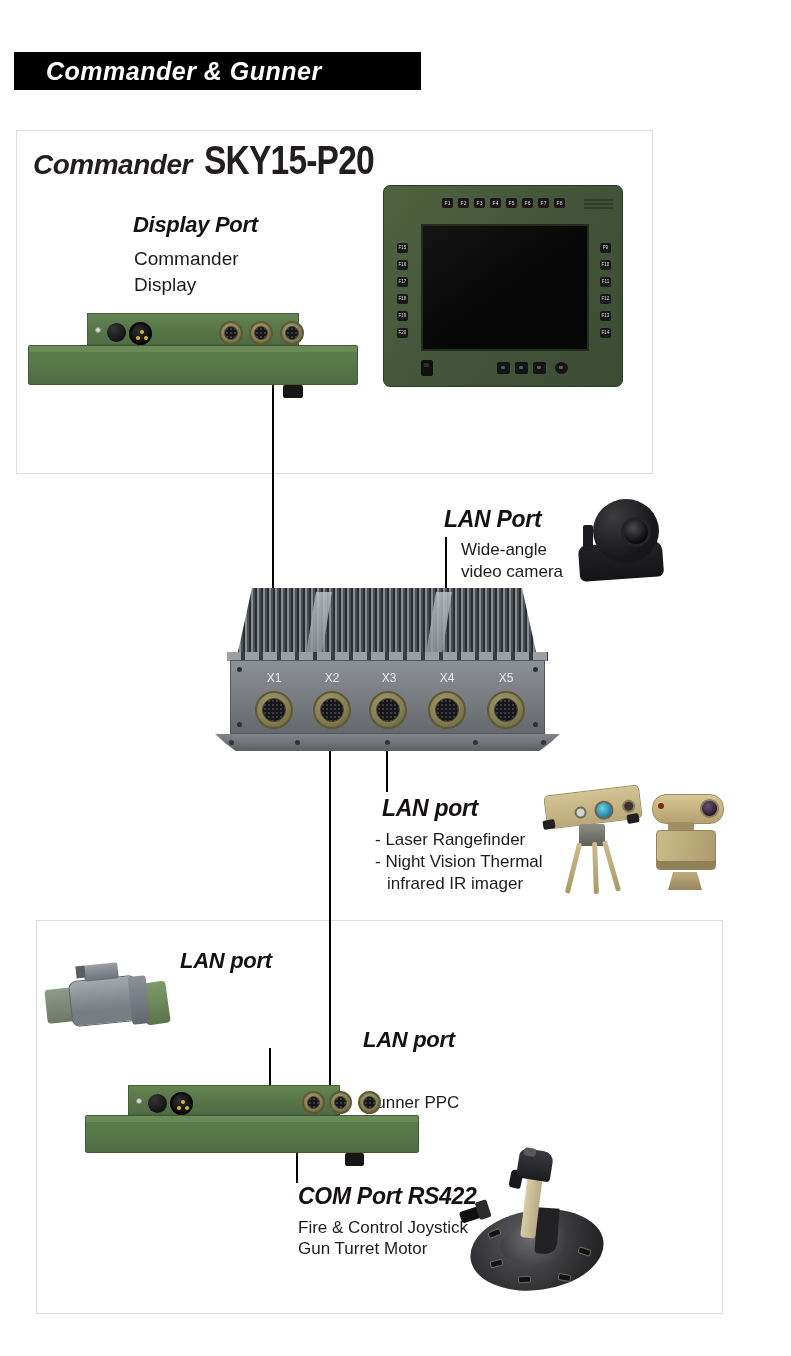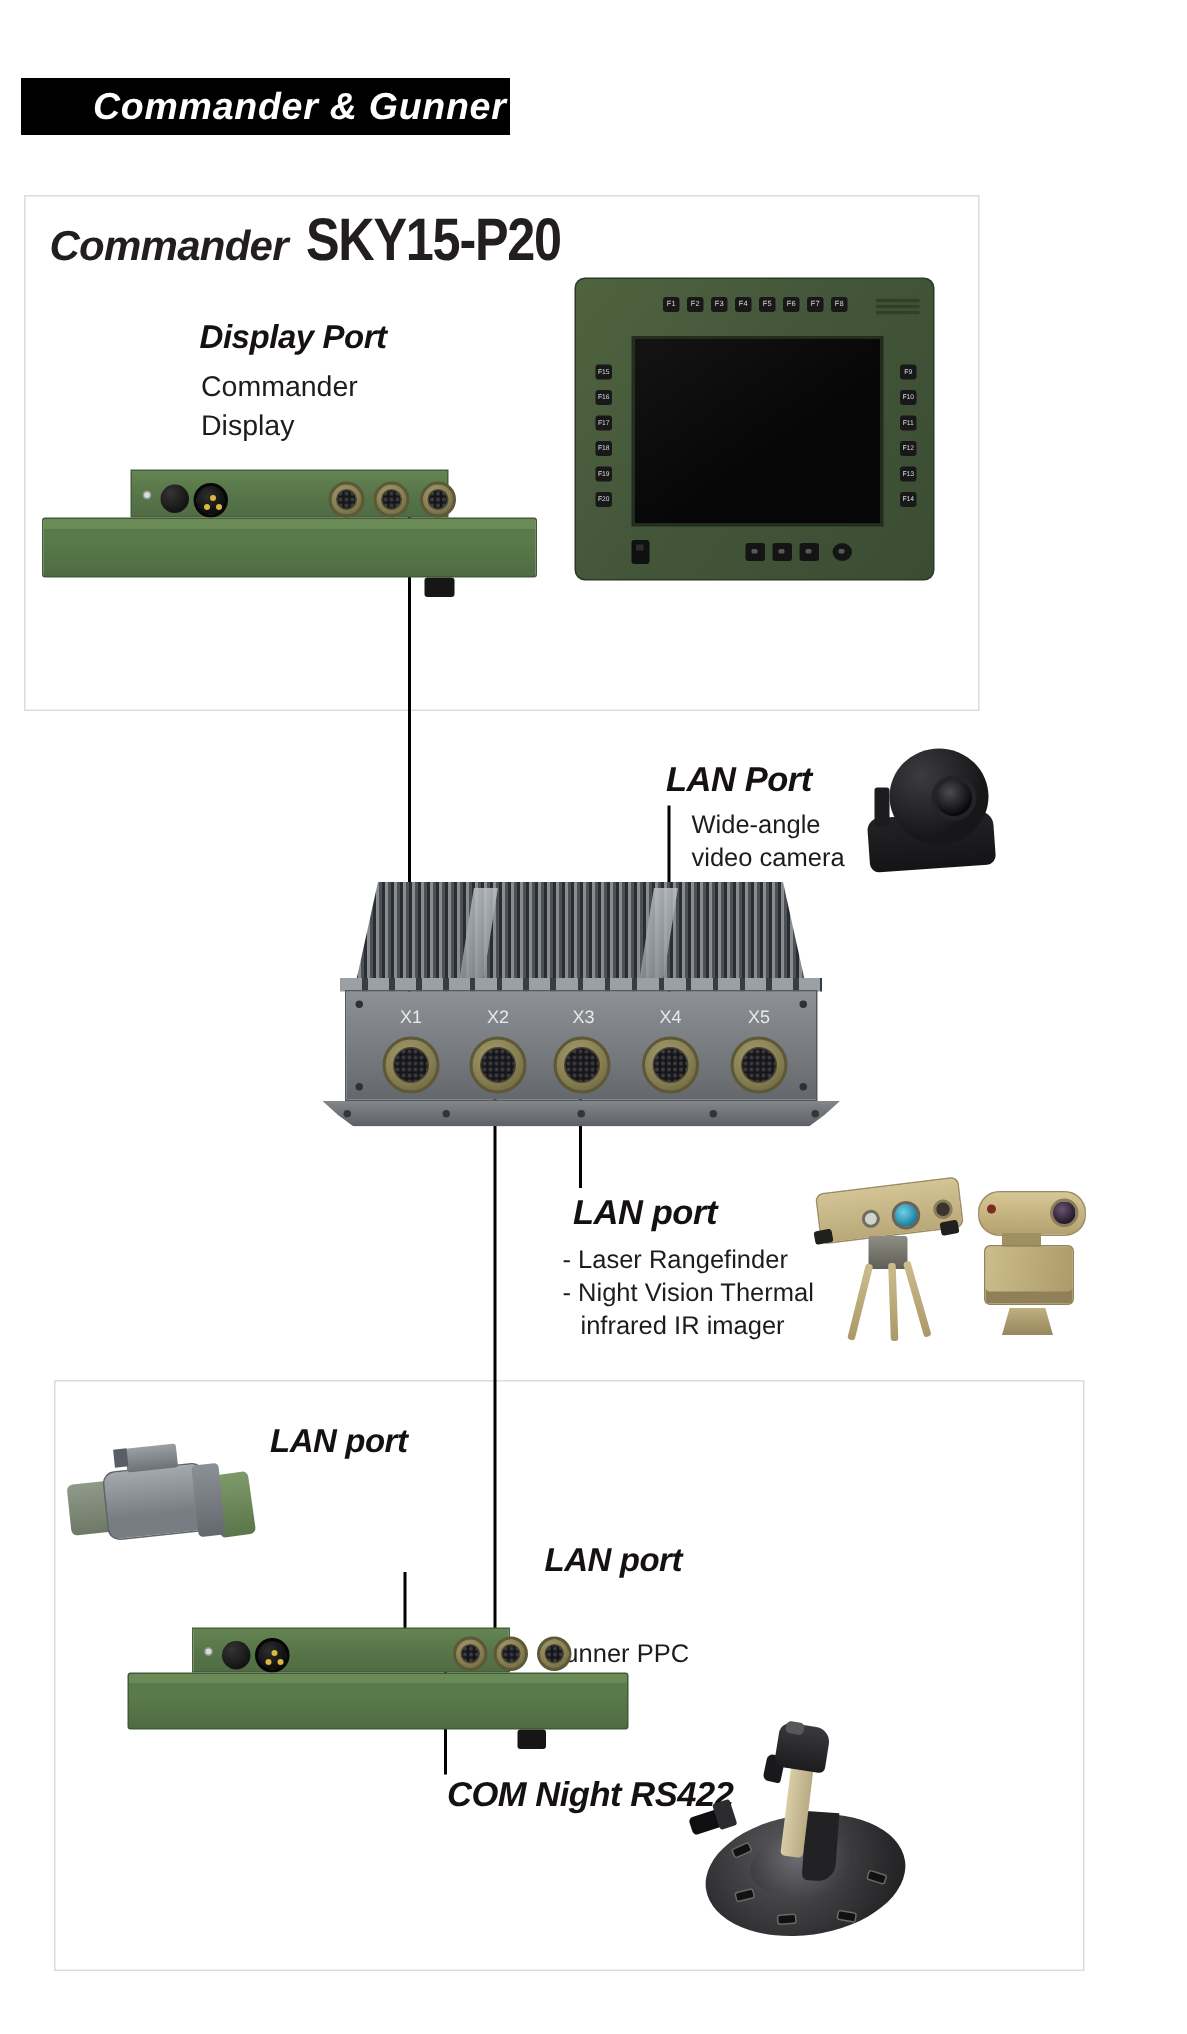--- a/index.html
+++ b/index.html
@@ -3,22 +3,22 @@
 <meta charset="utf-8">
 <style>
   * { margin:0; padding:0; box-sizing:border-box; }
   html,body { background:#ffffff; }
   body { font-family:"Liberation Sans", sans-serif; color:#1a1a1a; }
   #stage { position:relative; width:791px; height:1356px; background:#ffffff; overflow:hidden; }
 
   .abs { position:absolute; }
 
   
-  .banner { left:14px; top:52px; width:326px; height:38px; background:#000000;
-            display:flex; align-items:center; padding-left:48px; }
+  .banner { left:14px; top:52px; width:407px; height:38px; background:#000000;
+            display:flex; align-items:center; padding-left:32px; }
   .banner span { color:#ffffff; font-size:25px; font-weight:bold; font-style:italic; letter-spacing:.5px; }
 
   
   .secbox { border:1px solid #dcdcdc; background:#ffffff; z-index:1; }
   .box-commander { left:16px; top:130px; width:637px; height:344px; }
   .box-gunner    { left:36px; top:920px; width:687px; height:394px; }
 
   
   .sec-head { display:flex; align-items:baseline; z-index:3; white-space:nowrap; }
   .sec-head .role  { font-style:italic; font-weight:bold; font-size:28px; letter-spacing:-.5px; color:#221e1f; }
@@ -327,21 +327,25 @@
       <span class="capconn" style="left:19px; top:8px;"></span>
       <span class="pinconn" style="left:41px; top:6px;"></span>
       <span class="olive" style="left:173px; top:5px; width:23px; height:23px;"></span>
       <span class="olive" style="left:200px; top:5px; width:23px; height:23px;"></span>
       <span class="olive" style="left:229px; top:5px; width:23px; height:23px;"></span>
     </div>
     <div class="body" style="left:0; top:33px; width:334px; height:38px;"></div>
     <div class="foot" style="left:260px; top:71px; width:19px; height:13px;"></div>
   </div>
 
-  <div class="abs callout-h" style="left:298px; top:1183px; font-size:23px;">COM Night RS422</div>
+  <div class="abs callout-h" style="left:298px; top:1183px; font-size:23px;">COM Port RS422</div>
+  <div class="abs callout-t" style="left:298px; top:1217px; line-height:21px;">
+    <div>Fire &amp; Control Joystick</div>
+    <div>Gun Turret Motor</div>
+  </div>
 
   <div class="abs joystick">
     <div class="js-lever"></div>
     <div class="js-base"></div>
     <div class="js-plate"></div>
     <span class="js-btn" style="left:22px; top:82px; transform:rotate(-24deg);"></span>
     <span class="js-btn" style="left:24px; top:112px; transform:rotate(-14deg);"></span>
     <span class="js-btn" style="left:52px; top:128px; transform:rotate(-4deg);"></span>
     <span class="js-btn" style="left:92px; top:126px; transform:rotate(10deg);"></span>
     <span class="js-btn" style="left:112px; top:100px; transform:rotate(18deg);"></span>

